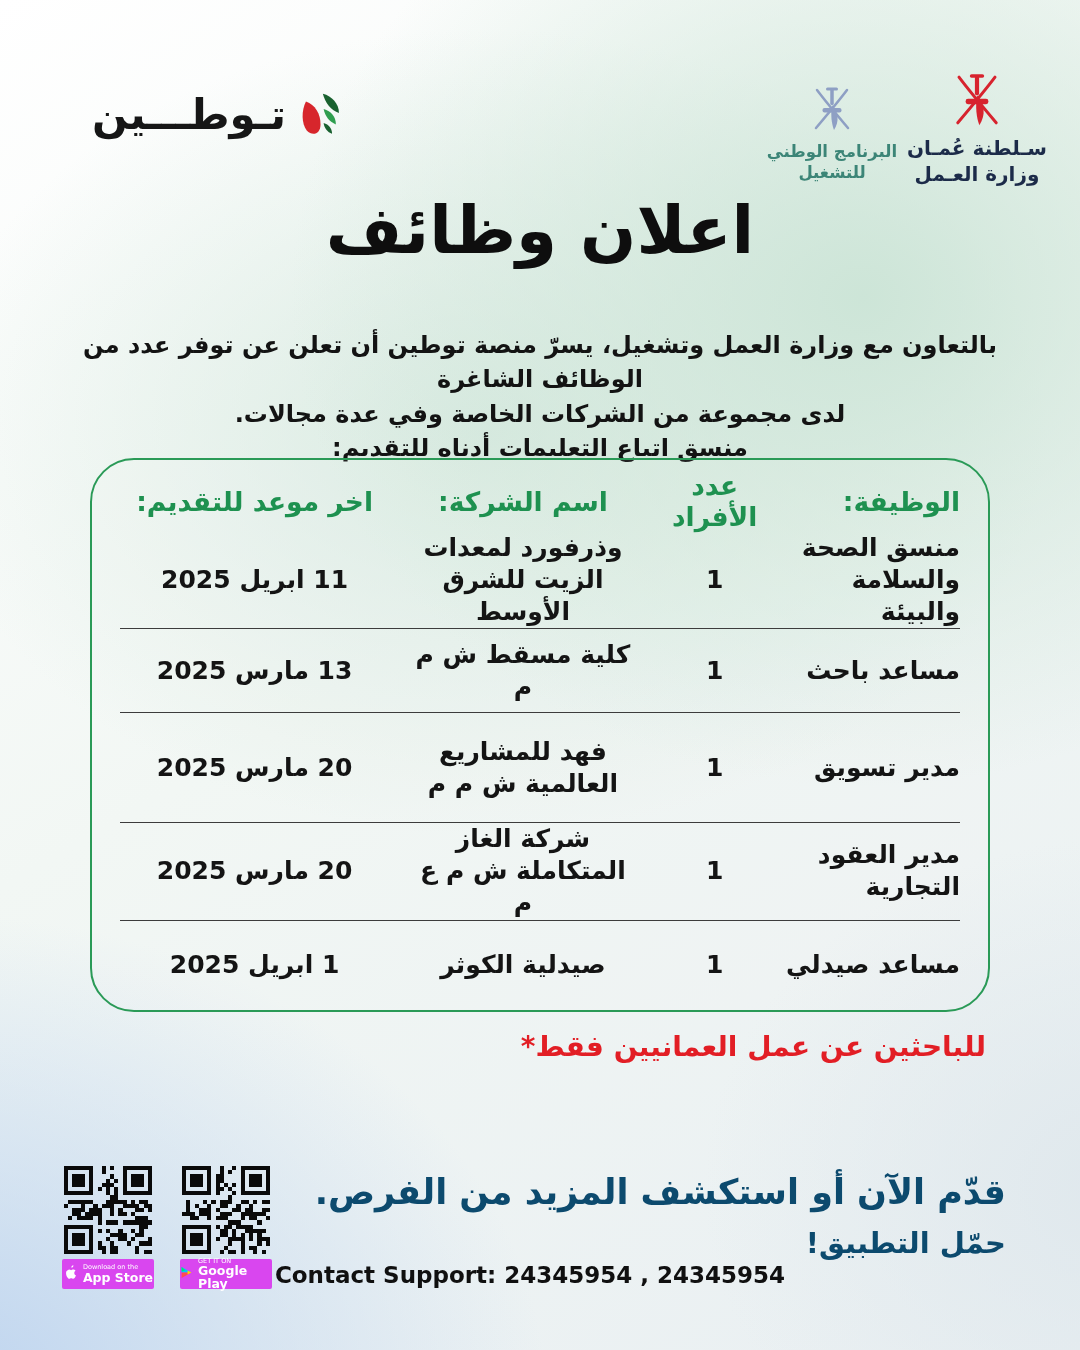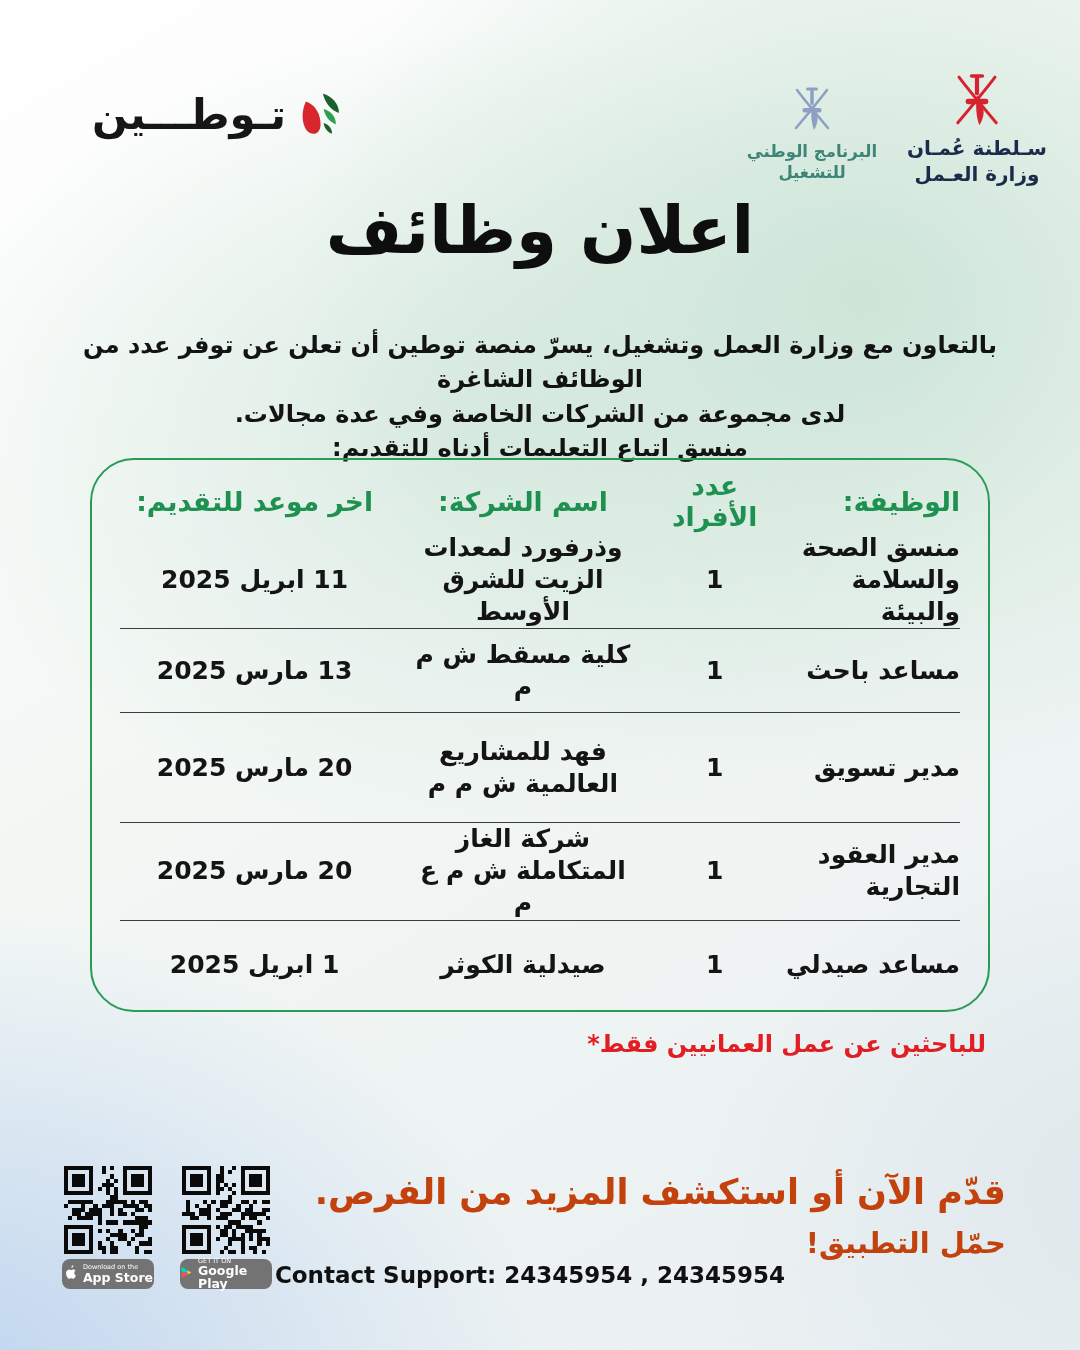--- a/index.html
+++ b/index.html
@@ -15,21 +15,21 @@
       radial-gradient(ellipse 780px 560px at 45% 32%, rgba(210,231,220,.8) 0%, rgba(210,231,220,0) 72%),
       radial-gradient(ellipse 900px 720px at -6% 104%, rgba(188,211,239,1) 0%, rgba(188,211,239,0) 68%),
       radial-gradient(ellipse 600px 500px at 104% 88%, rgba(222,231,236,.9) 0%, rgba(222,231,236,0) 70%),
       linear-gradient(150deg, #ffffff 0%, #f2f7f4 45%, #e9eff2 100%);
   }
   .abs{ position:absolute; }
 
   
   .tawteen{ left:92px; top:90px; display:flex; gap:10px; }
   .tawteen-text{ font-size:42px; font-weight:bold; color:#161616; letter-spacing:-1px; }
-  .logos-right{ right:28px; top:70px; display:flex; align-items:flex-start; gap:20px; }
+  .logos-right{ right:28px; top:70px; display:flex; align-items:flex-start; }
   .logo-block{ display:flex; flex-direction:column; align-items:center; }
   .nep{ width:140px; padding-top:14px; }
   .nep-text{ margin-top:4px; font-size:16.5px; font-weight:bold; color:var(--nep_teal,#3c8577); text-align:center; line-height:1.25; }
   .mol{ width:150px; }
   .mol-text{ margin-top:2px; font-size:20px; font-weight:bold; color:var(--ministry_navy,#1c2b49); text-align:center; line-height:1.2; }
 
   
   .title{ top:192px; left:0; width:100%; text-align:center; font-size:66px; font-weight:bold; color:#0e0e0e; direction:rtl; }
   .intro{ top:328px; left:40px; width:1000px; text-align:center; direction:rtl;
           font-size:24px; font-weight:bold; color:#131313; line-height:1.43; }
@@ -47,33 +47,33 @@
   .trow{ display:grid; grid-template-columns:22% 15% 30% 33%; align-items:center; }
   .thead{ height:72px; padding-top:10px; color:var(--accent_green,#1e9150); font-size:26.5px; font-weight:bold; }
   .tbody{ font-size:25px; font-weight:bold; color:#141414; line-height:1.28; }
   .r1{ height:96px; } .r2{ height:84px; } .r3{ height:110px; } .r4{ height:98px; } .r5{ height:90px; }
   .c-job{ text-align:right; padding-right:6px; }
   .c-count{ text-align:center; }
   .c-company{ text-align:center; padding:0 14px; }
   .c-deadline{ text-align:center; }
   .divider{ border-top:1.5px solid #3c3c3c; margin:0 6px; height:0; }
 
-  .note{ top:1030px; right:94px; direction:rtl; font-size:24px; font-weight:bold; color:var(--note_red,#e21e25); }
+  .note{ top:1030px; right:94px; direction:rtl; font-size:28px; font-weight:bold; color:var(--note_red,#e21e25); }
 
   
   .qr-area{ left:62px; top:1166px; display:flex; gap:26px; }
   .qr-col{ display:flex; flex-direction:column; align-items:center; width:92px; }
   .qr{ width:88px; height:88px; }
-  .badge{ margin-top:5px; width:92px; height:30px; background:#737373; border-radius:8px;
+  .badge{ margin-top:5px; width:92px; height:30px; background:#d946ef; border-radius:2px;
           display:flex; align-items:center; justify-content:center; gap:5px; color:#fff; }
   .badge .txt{ display:flex; flex-direction:column; line-height:1; text-align:left; }
   .badge .small{ font-size:6.5px; }
   .badge .big{ font-size:12.5px; font-weight:bold; margin-top:1px; }
 
-  .cta{ top:1172px; right:74px; text-align:right; direction:rtl; color:#c2410c; }
+  .cta{ top:1172px; right:74px; text-align:right; direction:rtl; color:#0c4a6e; }
   .cta-1{ font-size:35px; font-weight:bold; line-height:1.15; }
   .cta-2{ font-size:29px; font-weight:bold; margin-top:14px; }
   .support{ top:1262px; left:0; width:1060px; text-align:center; font-size:23px; font-weight:bold; color:#101010; }
 </style>
 </head>
 <body>
 
 <div class="abs tawteen">
   <span class="tawteen-text">تـوطـــين</span>
   <span>

